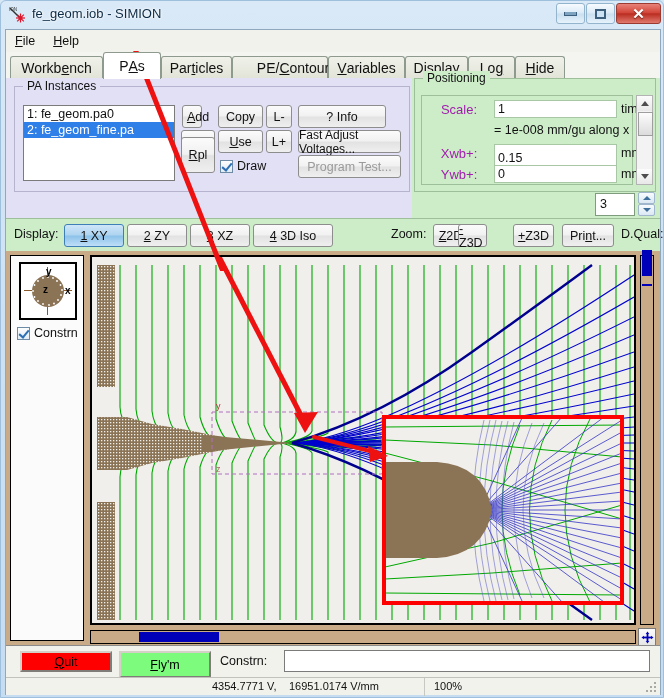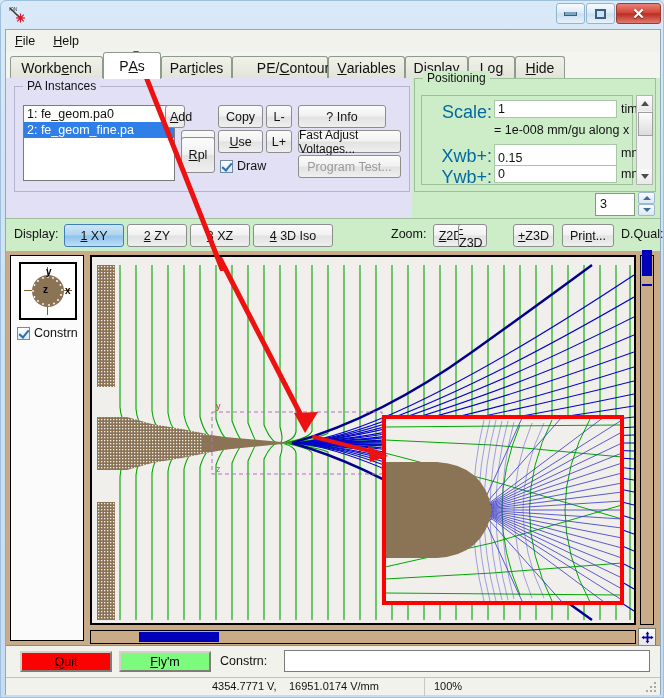--- a/index.html
+++ b/index.html
@@ -145,21 +145,21 @@
   }
   .chkbox.on:after{
     content:"";position:absolute;left:3px;top:0px;width:4px;height:8px;
     border:solid #2d6fb5;border-width:0 2px 2px 0;transform:rotate(40deg);
   }
 
   .posbox{
     position:absolute;left:6px;top:16px;width:212px;height:90px;
     background:#cdedc8;border:1px solid #9dbf99;box-sizing:border-box;
   }
-  .poslbl{position:absolute;font-size:18px;color:#0369a1;text-align:right;}
+  .poslbl{position:absolute;font-size:13px;color:#a21caf;text-align:center;}
   .posinput{
     position:absolute;box-sizing:border-box;
     background:#fff;border:1px solid #a8c7a4;
     font-size:12.5px;color:#111;padding:1px 3px;
     font-family:"Liberation Sans",sans-serif;
   }
   .posunit{position:absolute;font-size:12.5px;color:#111;}
   .posnote{position:absolute;font-size:12.5px;color:#111;}
   .vscroll{
     position:absolute;box-sizing:border-box;
@@ -267,21 +267,21 @@
     position:absolute;left:0;top:615px;width:654px;height:32px;
     background:#f1f2ec;border-top:1px solid #8b8b8b;box-sizing:border-box;
   }
   .quitbtn{
     position:absolute;left:14px;top:5px;width:92px;height:21px;
     box-sizing:border-box;border:2px outset #d4d0c8;
     background:#fe0000;color:#000;font-size:12.5px;
     display:flex;align-items:center;justify-content:center;
   }
   .flybtn{
-    position:absolute;left:113px;top:5px;width:92px;height:21px;
+    position:absolute;left:113px;top:5px;width:92px;height:27px;
     box-sizing:border-box;border:2px outset #d4d0c8;
     background:#7dfb7d;color:#000;font-size:12.5px;
     display:flex;align-items:center;justify-content:center;
   }
   .quitbtn u,.flybtn u{text-decoration:underline;}
   .cmdlbl{position:absolute;left:214px;top:8px;font-size:12.5px;color:#111;}
   .cmdinput{
     position:absolute;left:278px;top:4px;width:366px;height:22px;
     box-sizing:border-box;background:#fff;border:1px solid #7b7b7b;
     font-size:12.5px;padding:2px 4px;font-family:"Liberation Sans",sans-serif;
@@ -307,20 +307,21 @@
       <text x="0" y="6" font-size="4.5" fill="#333" font-family="Liberation Sans">ION</text>
       <line x1="1" y1="3" x2="11" y2="13" stroke="#333" stroke-width="1.4"></line>
       <g stroke="#e0152a" stroke-width="1.2">
         <line x1="7" y1="13" x2="16" y2="13"></line>
         <line x1="11.5" y1="8.5" x2="11.5" y2="17.5"></line>
         <line x1="8.2" y1="9.7" x2="14.8" y2="16.3"></line>
         <line x1="14.8" y1="9.7" x2="8.2" y2="16.3"></line>
       </g>
       <circle cx="11.5" cy="13" r="2" fill="#e0152a"></circle>
     </svg>
+    <div class="title-text">fe_geom.iob - SIMION</div>
     <div class="winbtns">
       <div class="winbtn">
         <div class="min-glyph"></div>
       </div>
       <div class="winbtn">
         <div class="max-glyph"></div>
       </div>
       <div class="winbtn close">
         <span class="glyph">✕</span>
       </div>
@@ -350,21 +351,21 @@
       <div class="panelrow-bg2"></div>
 
       <div class="grp pa-grp">
         <div class="legend">PA Instances</div>
 
         <div class="listbox">
           <div class="listrow">1: fe_geom.pa0</div>
           <div class="listrow sel">2: fe_geom_fine.pa</div>
         </div>
 
-        <div class="btn" style="left:150px;top:18px;width:20px;height:23px;padding-left:12px;">
+        <div class="btn" style="left:167px;top:18px;width:20px;height:23px;padding-left:12px;">
             <span><u>A</u>dd</span>
           </div>
         <div class="btn" style="left:203px;top:18px;width:45px;height:23px;">
             <span>Copy</span>
           </div>
         <div class="btn" style="left:251px;top:18px;width:26px;height:23px;">
             <span>L-</span>
           </div>
         <div class="btn" style="left:283px;top:18px;width:88px;height:23px;">
             <span>? Info</span>

